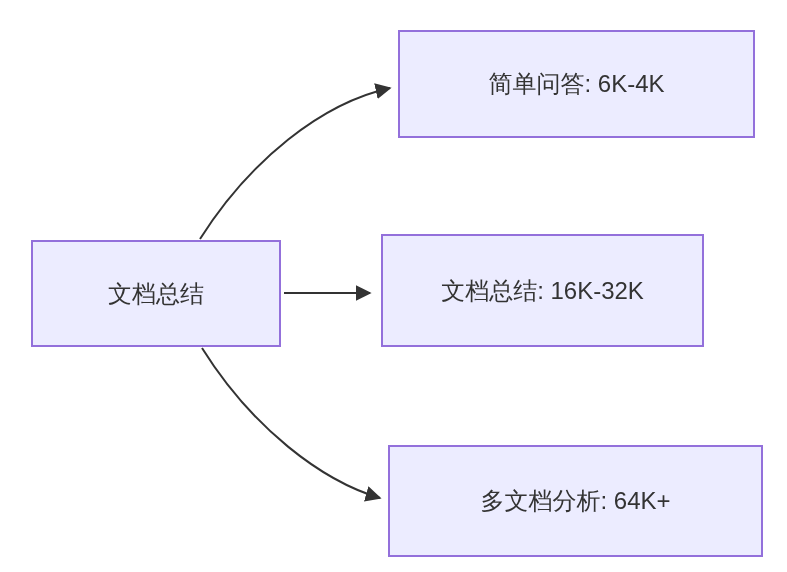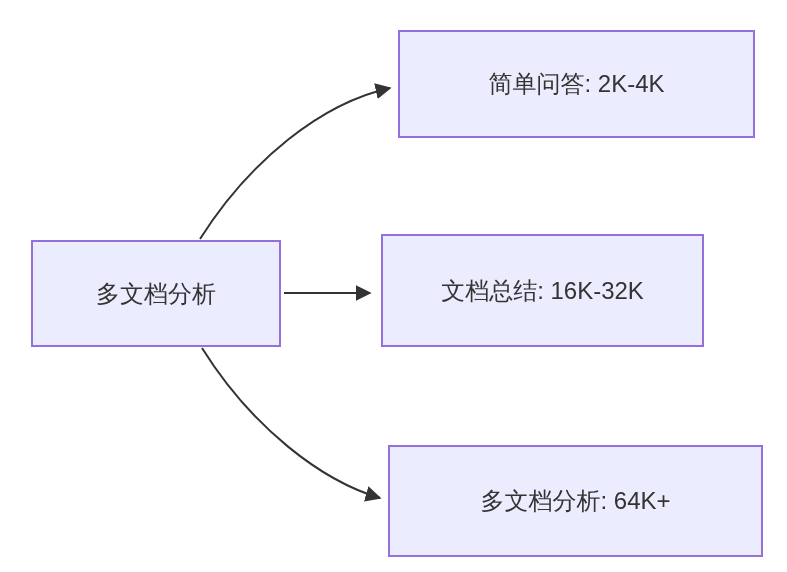--- a/index.html
+++ b/index.html
@@ -56,25 +56,25 @@
       <marker id="arrowhead" viewBox="0 0 10 10" refX="9" refY="5" markerWidth="8" markerHeight="8" orient="auto-start-reverse">
         <path d="M 0 0 L 10 5 L 0 10 z" fill="#333333"></path>
       </marker>
     </defs>
     <path class="edge-path" d="M 200 239 C 250 160, 322 103, 390 88" marker-end="url(#arrowhead)"></path>
     <path class="edge-path" d="M 284 293 L 370 293" marker-end="url(#arrowhead)"></path>
     <path class="edge-path" d="M 202 348 C 252 428, 322 481, 380 498" marker-end="url(#arrowhead)"></path>
   </svg>
 
   <div class="node node-root">
-    <span>多文档分析</span>
+    <span>文档总结</span>
   </div>
 
   <div class="node node-top">
-    <span>简单问答: 2K-4K</span>
+    <span>简单问答: 6K-4K</span>
   </div>
 
   <div class="node node-middle">
     <span>文档总结: 16K-32K</span>
   </div>
 
   <div class="node node-bottom">
     <span>多文档分析: 64K+</span>
   </div>
 

